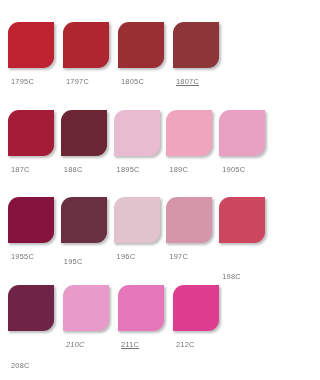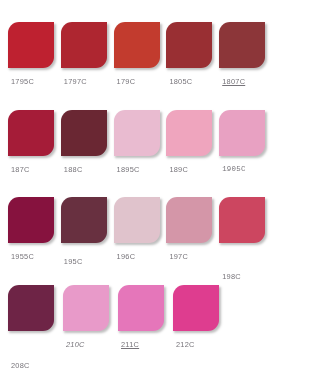--- a/index.html
+++ b/index.html
@@ -64,24 +64,20 @@
     <div class="swatch-row">
       <div class="swatch-cell">
         <div class="swatch-chip" style="background-color: rgb(190, 33, 48);"></div>
         <div class="swatch-label" style="color: rgb(119, 116, 122);">1795C</div>
       </div>
       <div class="swatch-cell">
         <div class="swatch-chip" style="background-color: rgb(174, 38, 48);"></div>
         <div class="swatch-label" style="color: rgb(119, 116, 122);">1797C</div>
       </div>
       <div class="swatch-cell">
-        <div class="swatch-chip" style="background-color: rgb(194, 59, 46);"></div>
-        <div class="swatch-label" style="color: rgb(119, 116, 122);">179C</div>
-      </div>
-      <div class="swatch-cell">
         <div class="swatch-chip" style="background-color: rgb(153, 47, 51);"></div>
         <div class="swatch-label" style="color: rgb(119, 116, 122);">1805C</div>
       </div>
       <div class="swatch-cell">
         <div class="swatch-chip" style="background-color: rgb(140, 54, 57);"></div>
         <div class="swatch-label" style="color: rgb(119, 116, 122); text-decoration: underline;">1807C</div>
       </div>
     </div>
     <div class="swatch-row">
       <div class="swatch-cell">
@@ -95,21 +91,21 @@
       <div class="swatch-cell">
         <div class="swatch-chip" style="background-color: rgb(233, 187, 208);"></div>
         <div class="swatch-label" style="color: rgb(119, 116, 122);">1895C</div>
       </div>
       <div class="swatch-cell">
         <div class="swatch-chip" style="background-color: rgb(239, 165, 190);"></div>
         <div class="swatch-label" style="color: rgb(119, 116, 122);">189C</div>
       </div>
       <div class="swatch-cell">
         <div class="swatch-chip" style="background-color: rgb(232, 161, 194);"></div>
-        <div class="swatch-label" style="color: rgb(119, 116, 122); font-family: Liberation Mono, monospace;">1905C</div>
+        <div class="swatch-label" style="color: rgb(119, 116, 122);">1905C</div>
       </div>
     </div>
     <div class="swatch-row">
       <div class="swatch-cell">
         <div class="swatch-chip" style="background-color: rgb(134, 18, 62);"></div>
         <div class="swatch-label" style="color: rgb(119, 116, 122);">1955C</div>
       </div>
       <div class="swatch-cell">
         <div class="swatch-chip" style="background-color: rgb(104, 48, 64);"></div>
         <div class="swatch-label" style="color: rgb(119, 116, 122); margin-top: 14px;">195C</div>

